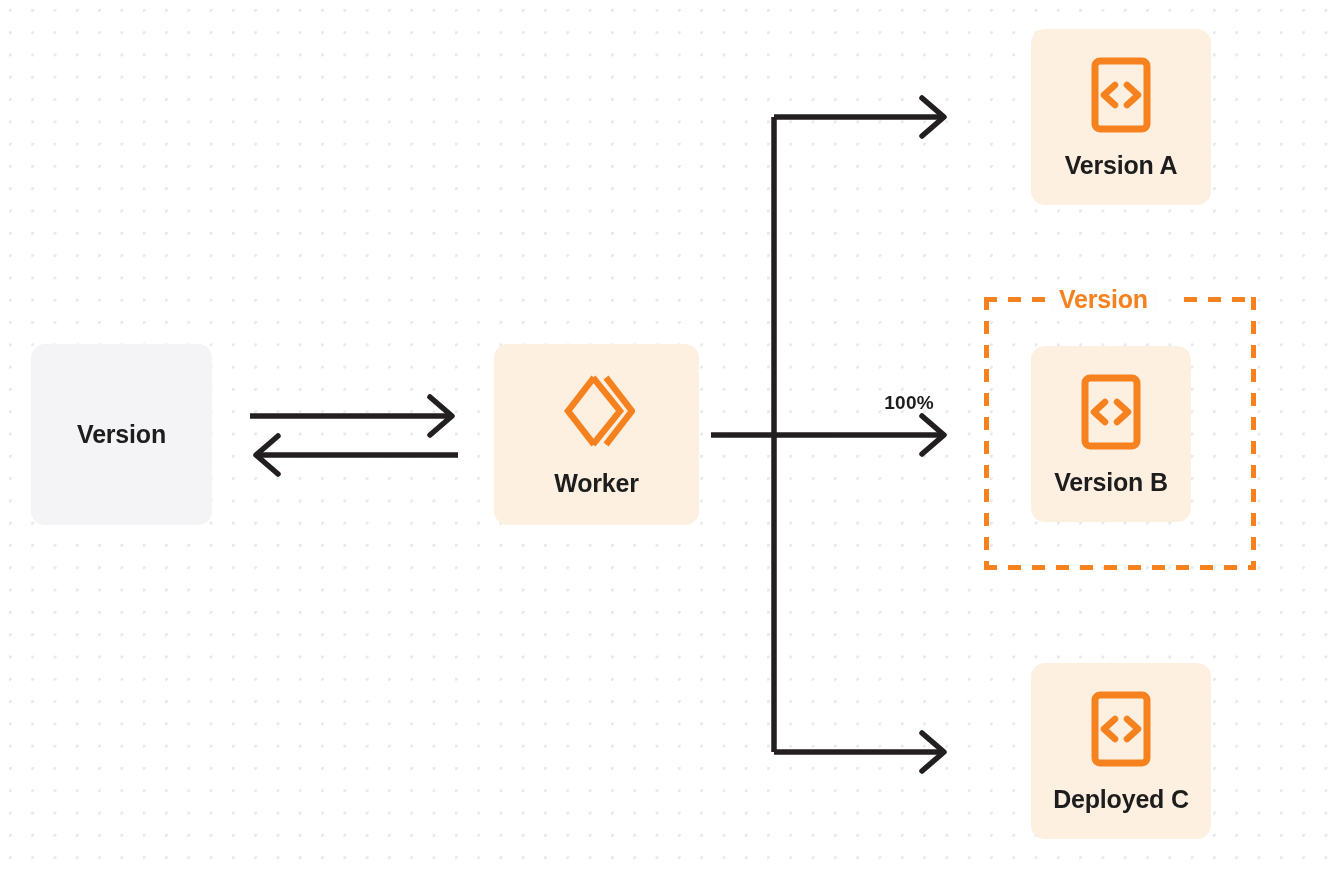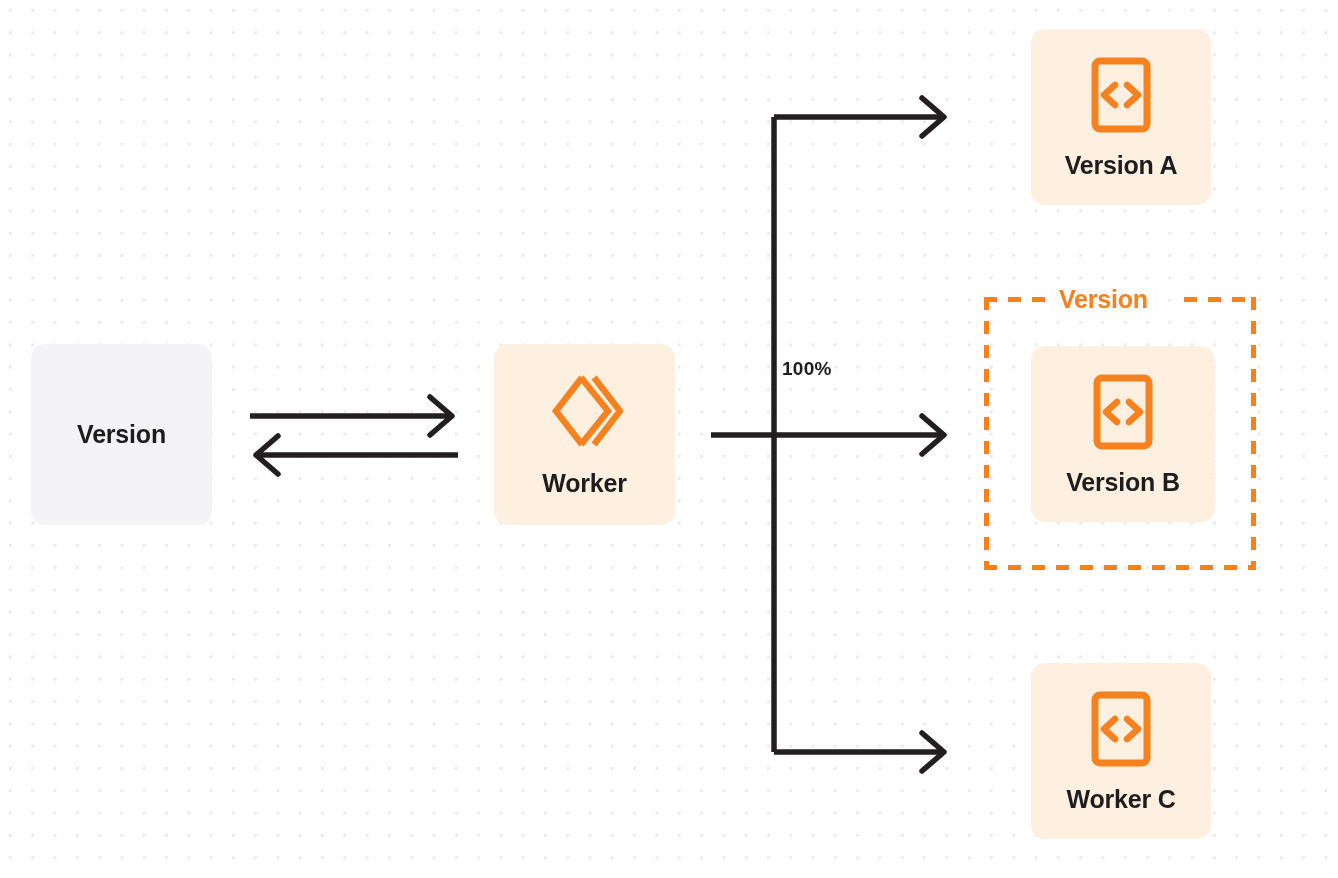--- a/index.html
+++ b/index.html
@@ -88,27 +88,28 @@
     position: absolute;
     left: 0; top: 0;
     width: 1338px;
     height: 878px;
     pointer-events: none;
   }
 
   
   .traffic-label {
     position: absolute;
-    text-align: left;
+    text-align: right;
     color: #1d1d1d;
     font-size: 19px;
     font-weight: 700;
     line-height: 1.75;
     letter-spacing: 0.3px;
     white-space: nowrap;
+    margin-top: 34px;
   }
   .traffic-label .pct { display: block; }
   .traffic-label .word { display: block; }
 </style>
 </head>
 <body>
 
 <div id="canvas">
 
   <svg id="connectors" viewBox="0 0 1338 878" xmlns="http://www.w3.org/2000/svg">
@@ -144,21 +145,21 @@
   </svg>
 
   <div class="traffic-label" style="left:782px; top:352px; width:152px;">
     <span class="pct">100%</span>
   </div>
 
   <div class="node node-client" style="left:31px; top:344px; width:181px; height:181px;">
     <span class="node-label client-label">Version</span>
   </div>
 
-  <div class="node node-worker" style="left:494px; top:344px; width:181px; height:181px;">
+  <div class="node node-worker" style="left:494px; top:344px; width:205px; height:181px;">
     <span class="icon-wrap">
       <svg width="76" height="76" viewBox="0 0 76 76" xmlns="http://www.w3.org/2000/svg">
         <g fill="none" stroke="#f6821f" stroke-width="6.4" stroke-linecap="square" stroke-linejoin="miter">
           <polyline points="33,7 9,38 33,69"></polyline>
           <polyline points="36,7 61,38 36,69"></polyline>
           <polyline points="49,7 73,38 49,69"></polyline>
         </g>
       </svg>
     </span>
     <span class="node-label worker-label">Worker</span>
@@ -181,21 +182,21 @@
 
     <div class="edge dash-h" style="left:0px; top:0px; width:72px;"></div>
     <div class="edge dash-h" style="left:200px; top:0px; width:72px;"></div>
     <div class="edge dash-h" style="left:0px; top:268px; width:272px;"></div>
     <div class="edge dash-v" style="left:0px; top:0px; height:273px;"></div>
     <div class="edge dash-v" style="left:267px; top:0px; height:273px;"></div>
 
     <div class="deployed-title" style="left:66px; top:-10px;">Version</div>
   </div>
 
-  <div class="node node-version" style="left:1031px; top:346px; width:184px; height:176px;">
+  <div class="node node-version" style="left:1031px; top:346px; width:160px; height:176px;">
     <span class="icon-wrap">
       <svg width="60" height="76" viewBox="0 0 60 76" xmlns="http://www.w3.org/2000/svg">
         <rect x="4" y="4" width="52" height="68" rx="5" ry="5" fill="none" stroke="#f6821f" stroke-width="7"></rect>
         <g fill="none" stroke="#f6821f" stroke-width="6.5" stroke-linecap="round" stroke-linejoin="round">
           <polyline points="24,28 13,38 24,48"></polyline>
           <polyline points="36,28 47,38 36,48"></polyline>
         </g>
       </svg>
     </span>
     <span class="node-label version-label">Version B</span>
@@ -204,16 +205,16 @@
   <div class="node node-version" style="left:1031px; top:663px; width:180px; height:176px;">
     <span class="icon-wrap">
       <svg width="60" height="76" viewBox="0 0 60 76" xmlns="http://www.w3.org/2000/svg">
         <rect x="4" y="4" width="52" height="68" rx="5" ry="5" fill="none" stroke="#f6821f" stroke-width="7"></rect>
         <g fill="none" stroke="#f6821f" stroke-width="6.5" stroke-linecap="round" stroke-linejoin="round">
           <polyline points="24,28 13,38 24,48"></polyline>
           <polyline points="36,28 47,38 36,48"></polyline>
         </g>
       </svg>
     </span>
-    <span class="node-label version-label">Worker C</span>
+    <span class="node-label version-label">Deployed C</span>
   </div>
 
 </div>
 
 </body></html>

